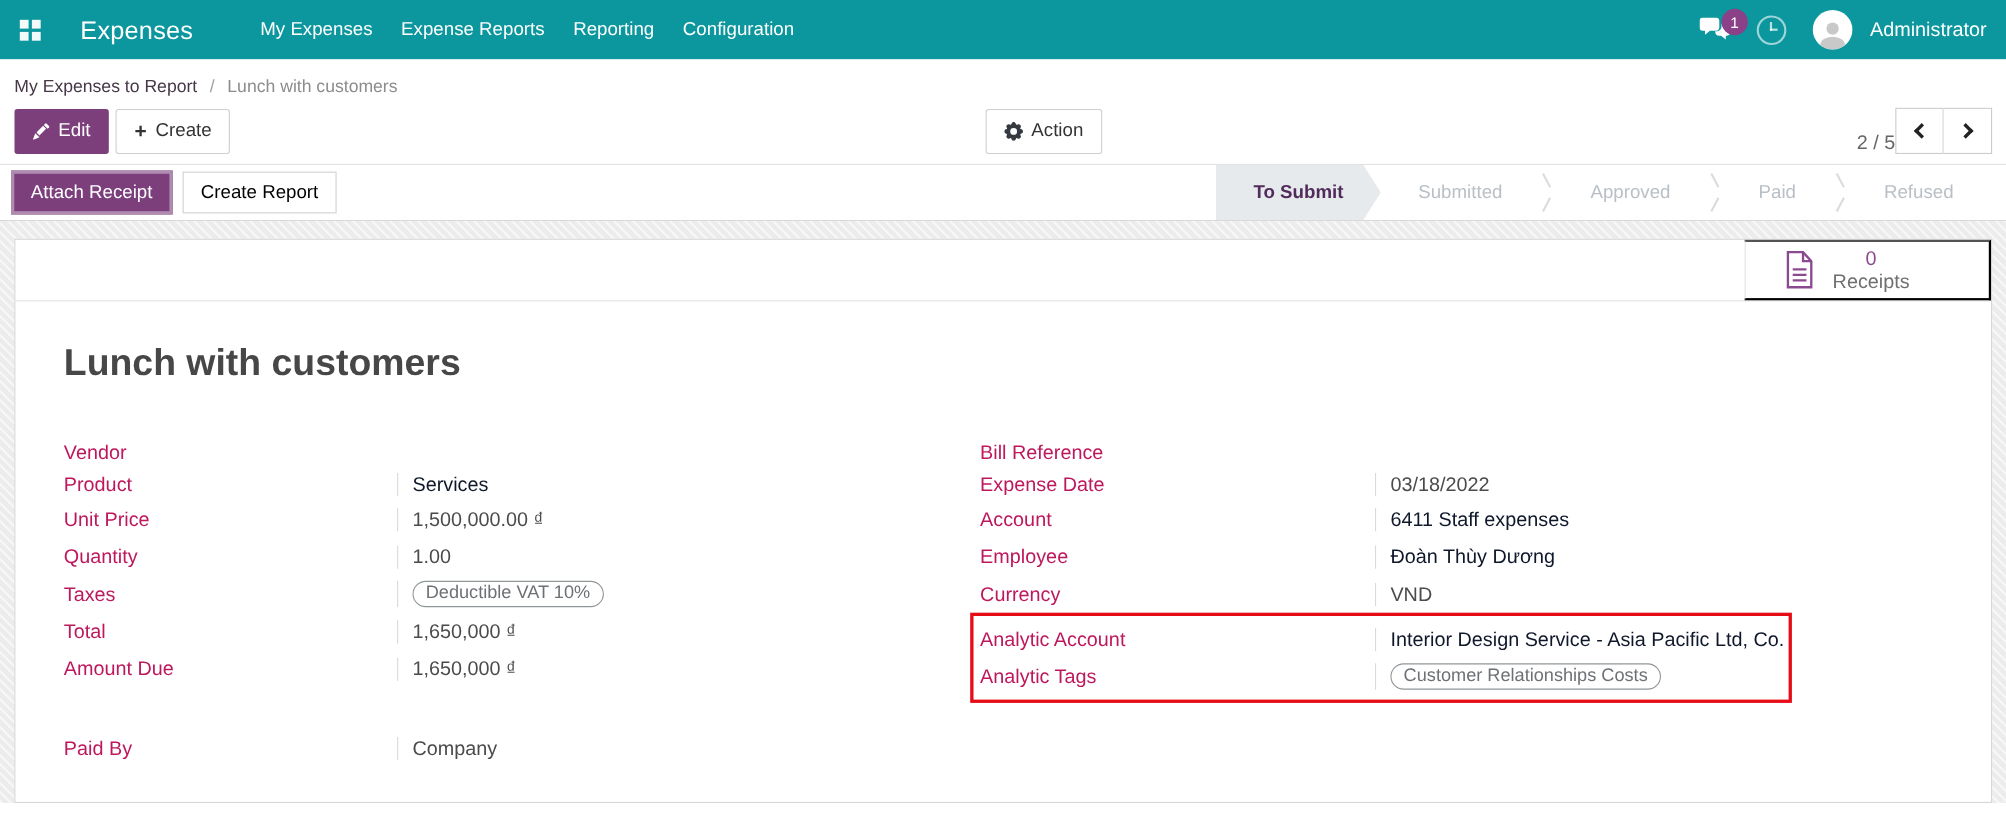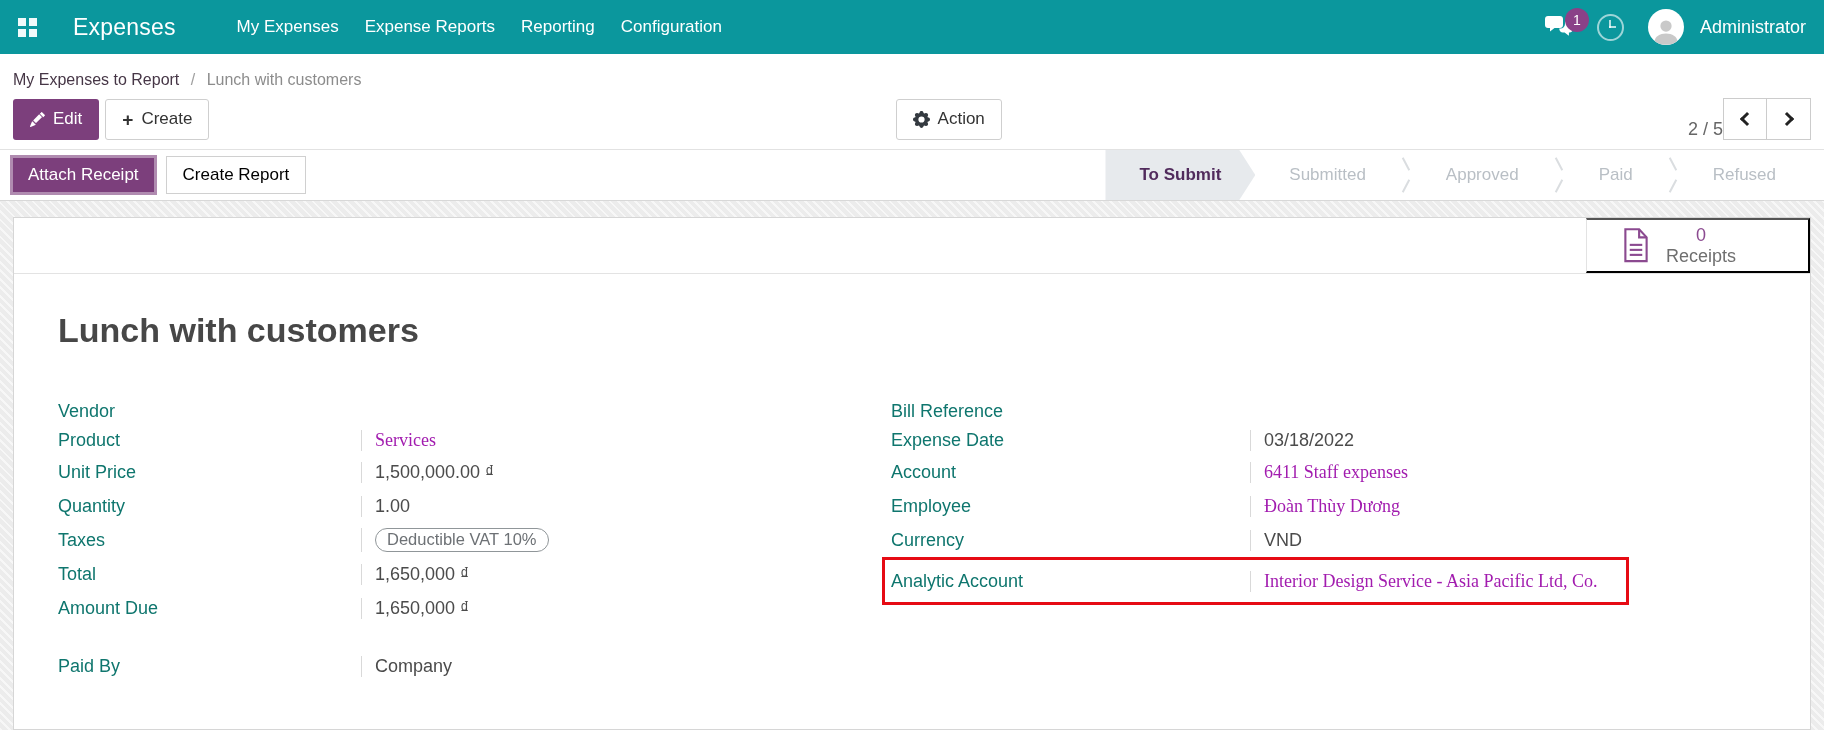--- a/index.html
+++ b/index.html
@@ -85,26 +85,26 @@
   .stat-count { color:#8b4a90; }
   .stat-label { color:#6f6f6f; }
 
   .sheet-title { margin:37px 0 0 44px; font-size:34px; font-weight:700; color:#474747; }
 
   .groups { display:flex; padding-left:44px; margin-top:47px; }
   .group-left { width:700px; }
   .group-right { width:916px; margin-left:133px; }
   .frow { display:flex; align-items:center; min-height:34px; }
   .frow.short { min-height:29px; }
-  .flabel { color:#0f766e; font-weight:500; font-size:18px; }
+  .flabel { color:#be185d; font-weight:500; font-size:18px; }
   .group-left  .flabel { width:303px; }
   .group-right .flabel { width:359px; }
   .fvalue { flex:1; border-left:1px solid #d9d9d9; padding-left:13px; font-size:18px;
     color:#4b4b4b; min-height:100%; display:flex; align-items:center; white-space:nowrap; }
-  .link { color:#a21caf; cursor:pointer;font-family:Liberation Serif, serif; }
+  .link { color:#0f172a; cursor:pointer; }
   .pill { display:inline-block; border:1.5px solid #909699; border-radius:15px;
     padding:1px 11px 2px; font-size:16.5px; color:#6d7175; background:#fff; }
 
   .highlight-box { border:3px solid #e60b14; width:747px; margin-left:-9px;
     padding:4px 0 4px 6px; }
 
   .paidby-wrap { padding-left:44px; margin-top:24px; }
   .paidby-wrap .group-left { width:700px; }
 
   
@@ -311,20 +311,26 @@
               <span>VND</span>
             </span>
         </div>
         <div class="highlight-box">
           <div class="frow">
             <span class="flabel">Analytic Account</span>
             <span class="fvalue">
                 <span class="link">Interior Design Service - Asia Pacific Ltd, Co.</span>
               </span>
           </div>
+          <div class="frow">
+            <span class="flabel">Analytic Tags</span>
+            <span class="fvalue">
+                <span class="pill">Customer Relationships Costs</span>
+              </span>
+          </div>
         </div>
       </div>
     </div>
 
     <div class="paidby-wrap">
       <div class="group-left">
         <div class="frow">
           <span class="flabel">Paid By</span>
           <span class="fvalue">
               <span>Company</span>

